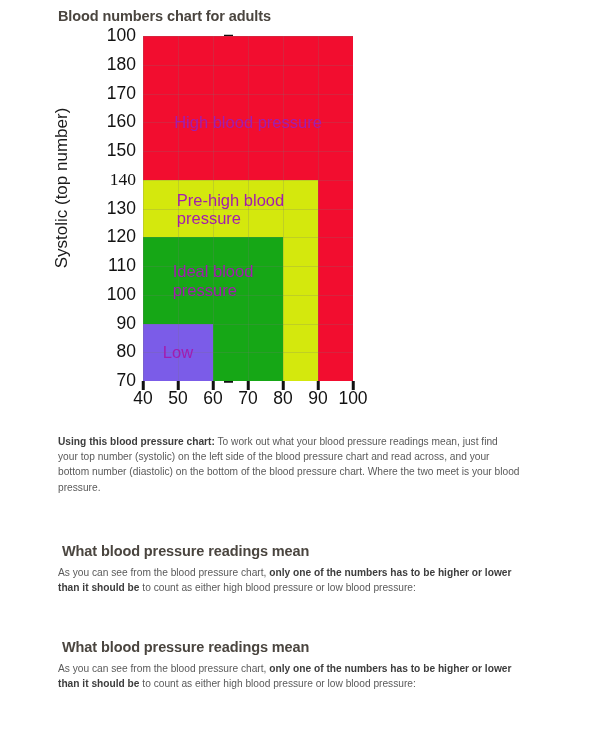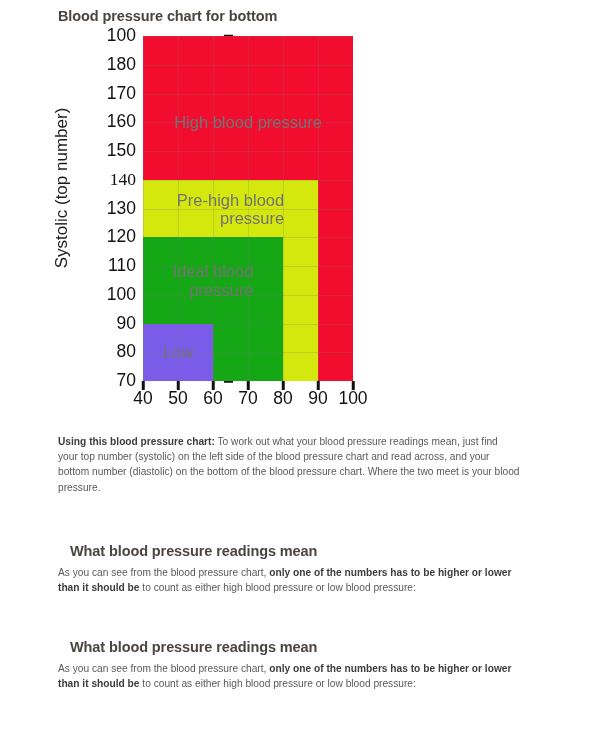--- a/index.html
+++ b/index.html
@@ -69,23 +69,23 @@
   .zone { position: absolute; }
   .gridline-v, .gridline-h {
     position: absolute;
     background: rgba(120,120,120,0.22);
   }
   .gridline-v { width: 1px; top: 0; bottom: 0; }
   .gridline-h { height: 1px; left: 0; right: 0; }
 
   .zone-label {
     position: absolute;
-    text-align: right;
+    text-align: left;
     font-size: 16.5px;
-    color: #737373;
+    color: #a21caf;
     line-height: 1.12;
     white-space: nowrap;
   }
 
   .x-ticks { position: absolute; left: 143px; top: 353px; width: 210px; height: 10px; }
   .x-tick-mark {
     position: absolute;
     top: 0;
     width: 2.5px; height: 9px;
     background: #111;
@@ -114,36 +114,36 @@
   .body-area { position: absolute; left: 58px; top: 434px; width: 462px; }
   p.copy {
     margin: 0 0 4px 0;
     font-size: 10.2px;
     line-height: 15.2px;
     color: #5a5a5a;
   }
   p.copy b { color: #3d3d3d; font-weight: bold; }
 
   h2.section-heading {
-    margin: 0 0 6px 12px;
+    margin: 0 0 6px 4px;
     font-size: 14.5px;
     font-weight: bold;
     color: #4a453f;
     letter-spacing: -0.1px;
   }
   .section { margin-top: 0; }
   .spacer-1 { height: 44px; }
   .spacer-2 { height: 40px; }
 </style>
 </head>
 <body>
 
 <div class="page">
 
-  <div class="chart-title">Blood pressure chart for bottom</div>
+  <div class="chart-title">Blood numbers chart for adults</div>
 
   <div class="chart-wrap">
 
     <div class="y-axis-title">Systolic (top number)</div>
 
     <div class="y-labels">
         <div class="y-tick-label" style="top: 345px;">70</div>
         <div class="y-tick-mark" style="top: 345px;"></div>
         <div class="y-tick-label" style="top: 316.25px;">80</div>
         <div class="y-tick-mark" style="top: 316.25px;"></div>

